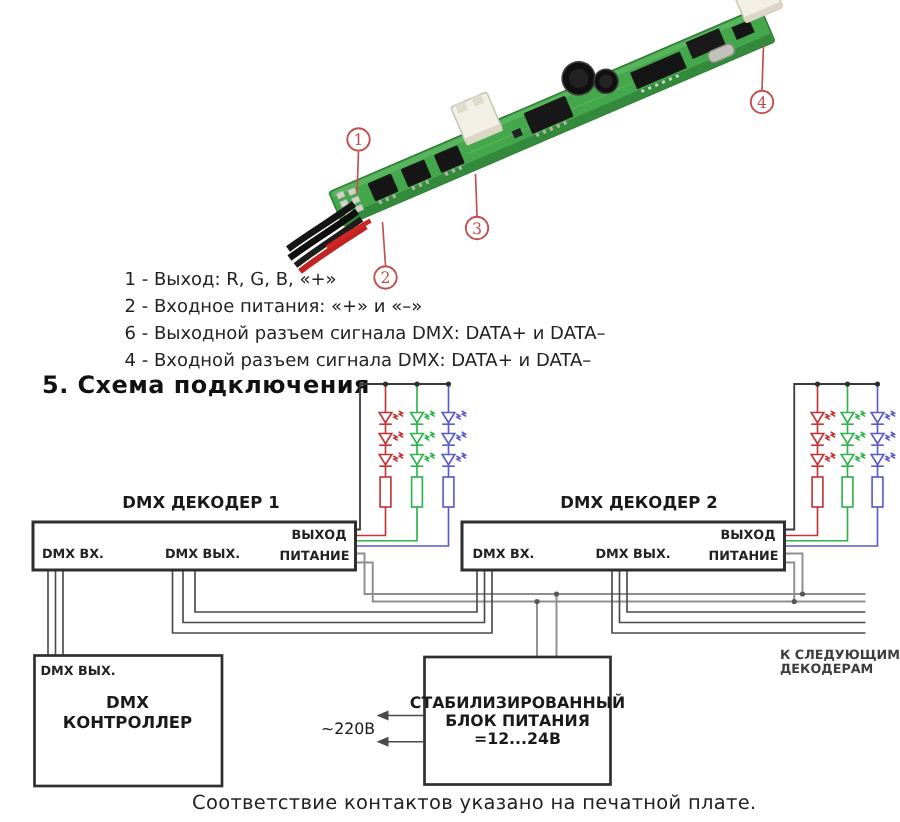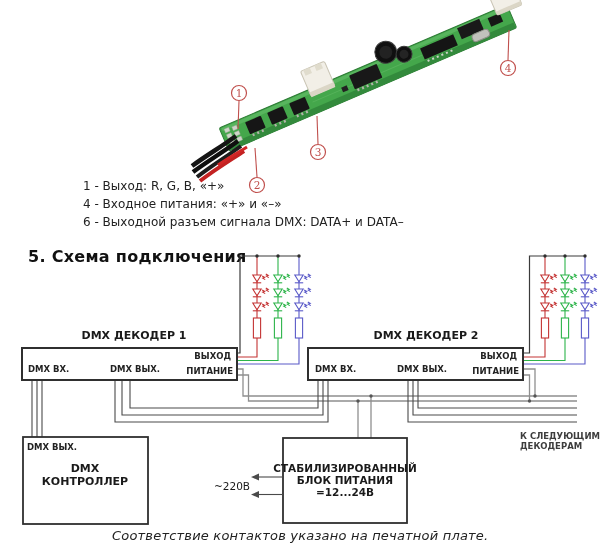--- a/index.html
+++ b/index.html
@@ -4,21 +4,21 @@
 <style>
   html,body{margin:0;padding:0;background:#ffffff;}
   .page{position:relative;width:600px;height:548px;background:#ffffff;overflow:hidden;
         font-family:"DejaVu Sans","Liberation Sans",sans-serif;color:#1c1c1c;}
   .photo-svg{position:absolute;left:0;top:0;}
   .diagram-svg{position:absolute;left:0;top:250px;}
   .legend{position:absolute;left:72px;top:179px;font-size:12px;line-height:15px;color:#222;margin-left:11px;}
   .legend .li{margin:0 0 3px 0;white-space:nowrap;}
   .heading{position:absolute;left:28px;top:247px;font-size:16px;font-weight:bold;
            letter-spacing:.3px;color:#111;white-space:nowrap;}
-  .caption{position:absolute;left:112px;top:528px;font-size:13px;font-style:italic;
+  .caption{position:absolute;left:128px;top:528px;font-size:13px;
            letter-spacing:.2px;color:#222;white-space:nowrap;}
   svg text{font-family:"DejaVu Sans","Liberation Sans",sans-serif;}
   .callout-num{font-family:"DejaVu Serif","Liberation Serif",serif;font-size:10.5px;fill:#c0504d;}
   .box-title{font-size:11px;font-weight:bold;fill:#1a1a1a;}
   .port{font-size:8.5px;font-weight:bold;fill:#222;}
   .small-note{font-size:8.5px;font-weight:bold;fill:#3d3d3d;}
   .psu-t{font-size:10.5px;font-weight:bold;fill:#1a1a1a;}
   .mains-t{font-size:10.5px;fill:#1a1a1a;}
 </style>
 </head>
@@ -127,22 +127,23 @@
     </g>
     <g>
       <line x1="509" y1="30" x2="508" y2="60" stroke="#c0504d" stroke-width="1.1"></line>
       <circle cx="508" cy="68" r="7.5" fill="#ffffff" stroke="#c0504d" stroke-width="1.2"></circle>
       <text class="callout-num" x="508" y="71.8" text-anchor="middle">4</text>
     </g>
   </svg>
 
   <div class="legend">
     <div class="li">1 - Выход: R, G, B, «+»</div>
-    <div class="li">4 - Входное питания: «+» и «–»</div>
+    <div class="li">2 - Входное питания: «+» и «–»</div>
     <div class="li">6 - Выходной разъем сигнала DMX: DATA+ и DATA–</div>
+    <div class="li">4 - Входной разъем сигнала DMX: DATA+ и DATA–</div>
   </div>
 
   <div class="heading">5. Схема подключения</div>
 
   <svg class="diagram-svg" width="600" height="280" viewBox="0 0 600 280">
     <defs>
       <g id="led-sym" fill="none" stroke-width="1.1">
         <polygon points="-4.2,0 4.2,0 0,6.8" fill="#ffffff"></polygon>
         <line x1="-4.2" y1="7.8" x2="4.2" y2="7.8"></line>
         <path d="M5.2,1 l2.4,1.4 -1.9,0.7 2.5,1.5"></path>

